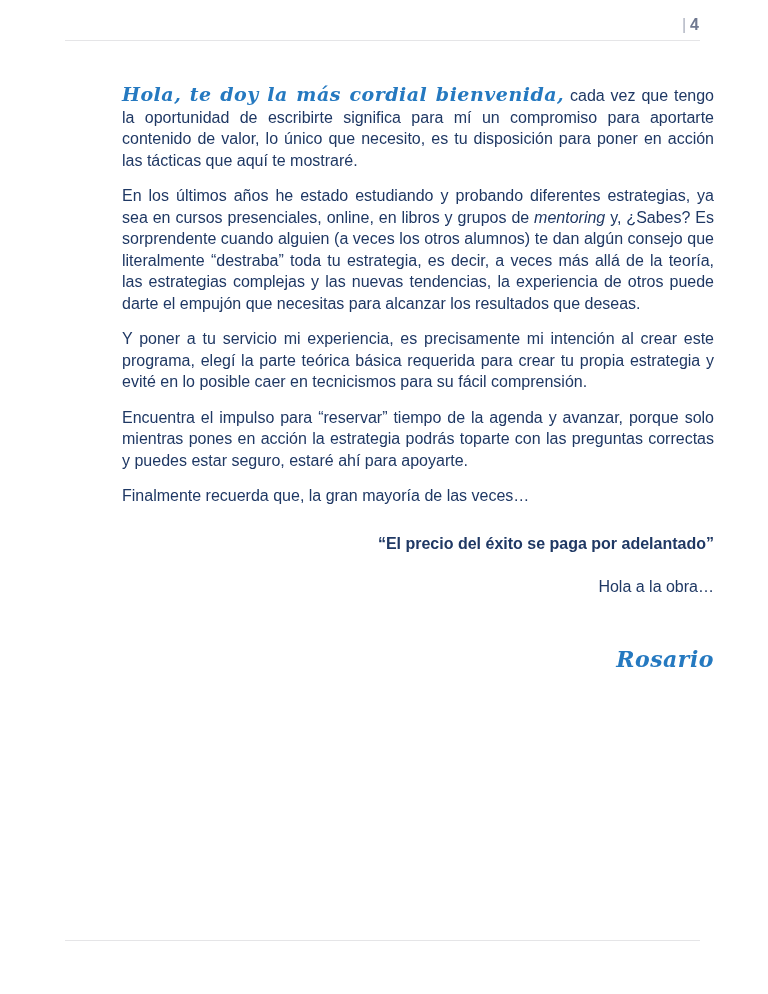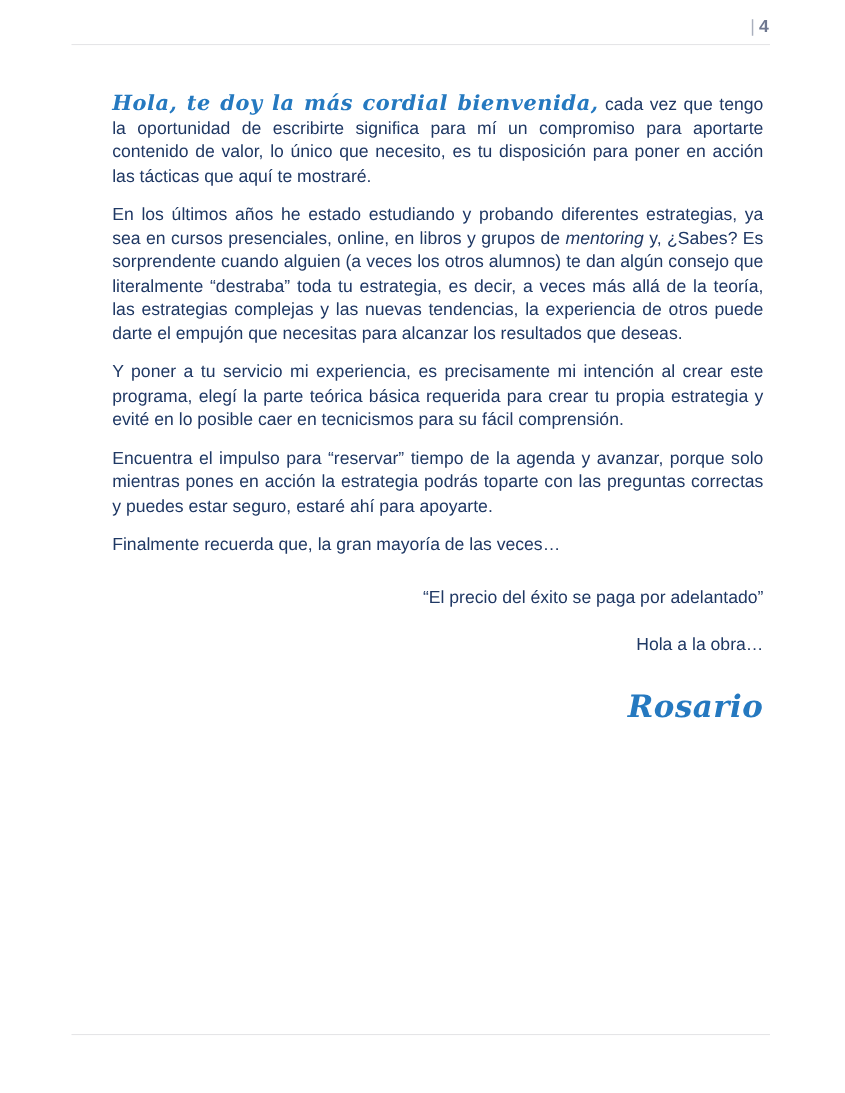--- a/index.html
+++ b/index.html
@@ -16,38 +16,38 @@
   .header-rule { top:40px; }
   .footer-rule { top:940px; }
 
   .page-number {
     position:absolute; top:16px; right:68px;
     font-size:16px; letter-spacing:1px;
   }
   .pn-bar { color:var(--page-number-bar, #a9afbd); margin-right:3px; }
   .pn-val { color:var(--page-number-gray, #6f7890); font-weight:bold; }
 
-  .content { position:absolute; left:102px; top:84px; width:592px; }
+  .content { position:absolute; left:122px; top:84px; width:592px; }
   .para {
     margin:0 0 14px 0;
     font-size:16px;
     line-height:21.5px;
   }
   .justify { text-align:justify; }
   .right { text-align:right; }
   .script {
     font-family:"DejaVu Serif", serif;
     font-style:italic;
     font-weight:bold;
     color:var(--script-blue, #2579c0);
   }
   .greeting-script { font-size:19px; letter-spacing:0.5px; }
-  .quote { margin-top:26px; }
+  .quote { margin-top:26px;font-weight:bold; }
   .closing { margin-top:22px; }
-  .signature { margin-top:34px; font-size:28px; letter-spacing:0.5px; }
+  .signature { margin-top:51px; font-size:22px; letter-spacing:0.5px; }
   em { font-style:italic;margin-top:25px; }
 
   .footer-text {
     position:absolute; top:950px; right:68px;
     font-size:15.5px;
     color:var(--footer-gray, #75777f);
   }
 </style>
 </head>
 <body>

